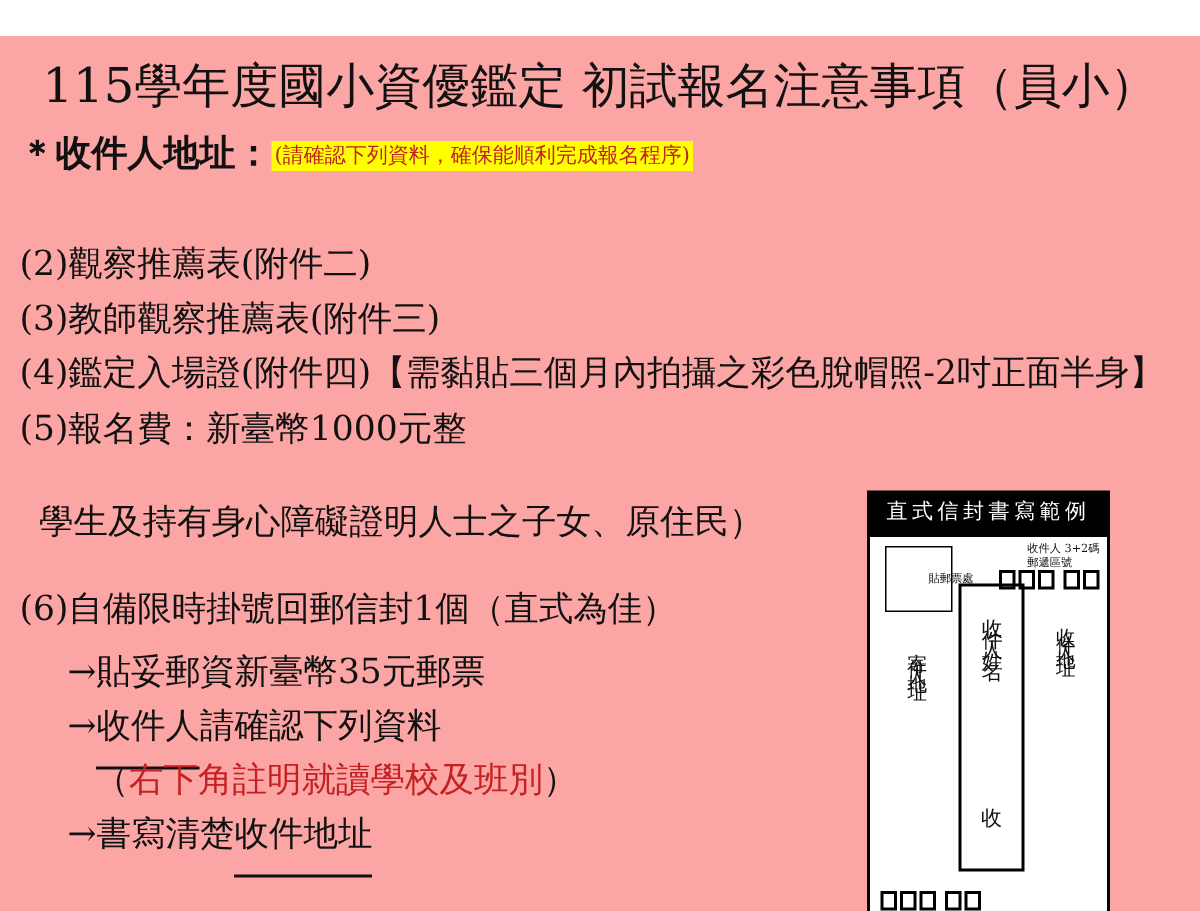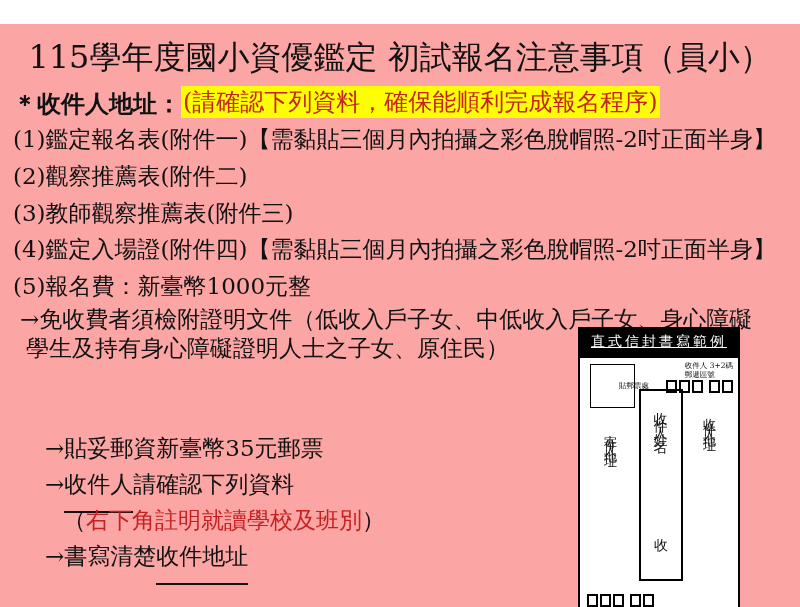--- a/index.html
+++ b/index.html
@@ -14,32 +14,32 @@
     margin-top: 24px;
   }
   .line { position: absolute; white-space: nowrap; font-size: 23px; line-height: 30px; color: #111111; }
   .doc-title {
     position: absolute; top: 12px; left: 0; width: 100%;
     text-align: center; font-size: 32px; line-height: 42px; white-space: nowrap;
   }
   .submit-label { font-weight: bold; font-size: 24px; }
   .submit-note {
     background: #ffff00; color: #c42222;
-    font-size: 24px; padding: 2px 2px; vertical-align: 2px;
+    font-size: 14px; padding: 2px 2px; vertical-align: 2px;
   }
   .uline { border-bottom: 2px solid #111111; padding-bottom: 14px; }
   .red { color: #c42222; }
 
   
   .envelope { position: absolute; left: 578px; top: 303px; width: 162px; height: 301px; }
   .env-header {
     position: absolute; top: 0; left: 0; right: 0; height: 29px;
     background: #000000; color: #ffffff;
     font-size: 14px; letter-spacing: 3px; text-align: center; line-height: 29px;
-    white-space: nowrap; overflow: hidden; text-decoration: underline;
+    white-space: nowrap; overflow: hidden;
   }
   .env-body {
     position: absolute; top: 29px; left: 0; right: 0; bottom: 0;
     background: #ffffff; border: 2px solid #000000;
   }
   .stamp-box {
     position: absolute; left: 10px; top: 6px; width: 40px; height: 44px;
     border: 1px solid #000000;
     display: flex; align-items: center; justify-content: center;
     font-size: 7.5px; white-space: nowrap; padding-left: 43px;
@@ -71,28 +71,27 @@
 <body>
 
 <div class="page">
 
   <div class="doc-title">115學年度國小資優鑑定 初試報名注意事項（員小）</div>
 
   <div class="line" style="top:63px; left:13px;">
     <span class="submit-label">＊收件人地址：</span><span class="submit-note">(請確認下列資料，確保能順利完成報名程序)</span>
   </div>
 
-  <div class="line" style="top:100px; left:13px;">(1)鑑定報名表(附件一)【需黏貼三個月內拍攝之彩色脫帽照-2吋正面半身】</div>
   <div class="line" style="top:137px; left:13px;">(2)觀察推薦表(附件二)</div>
   <div class="line" style="top:174px; left:13px;">(3)教師觀察推薦表(附件三)</div>
   <div class="line" style="top:210px; left:13px;">(4)鑑定入場證(附件四)【需黏貼三個月內拍攝之彩色脫帽照-2吋正面半身】</div>
   <div class="line" style="top:247px; left:13px;">(5)報名費：新臺幣1000元整</div>
-  <div class="line" style="top:280px; left:20px;">→免收費者須檢附證明文件（低收入戶子女、中低收入戶子女、身心障礙</div>
   <div class="line" style="top:309px; left:26px;">學生及持有身心障礙證明人士之子女、原住民）</div>
 
+  <div class="line" style="top:367px; left:13px;">(6)自備限時掛號回郵信封1個（直式為佳）</div>
   <div class="line" style="top:409px; left:45px;">→貼妥郵資新臺幣35元郵票</div>
 
   <div class="line" style="top:445px; left:45px;">
     <span>→</span><span class="uline">收件人</span><span>請確認下列資料</span>
   </div>
 
   <div class="line" style="top:481px; left:63px;">
     <span>（</span><span class="red">右下角註明就讀學校及班別</span><span>）</span>
   </div>
 

